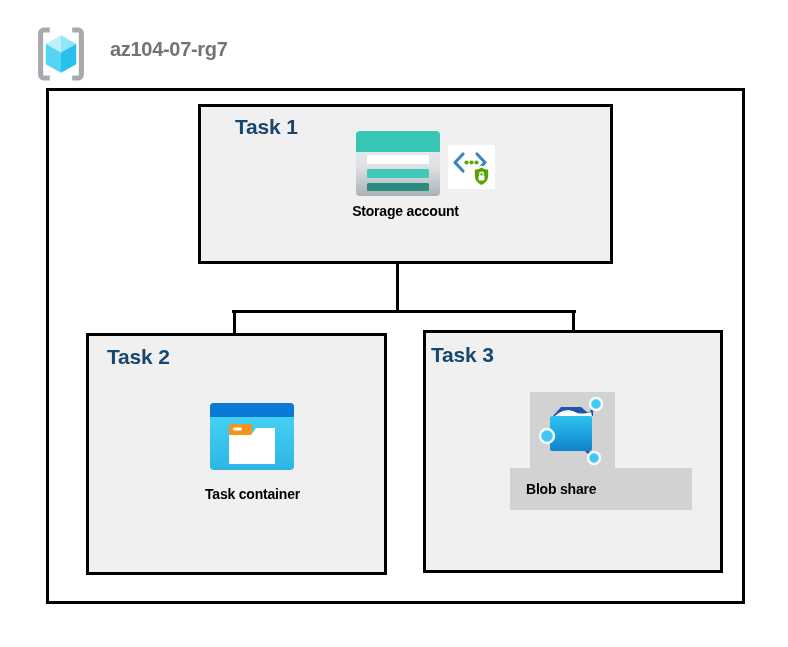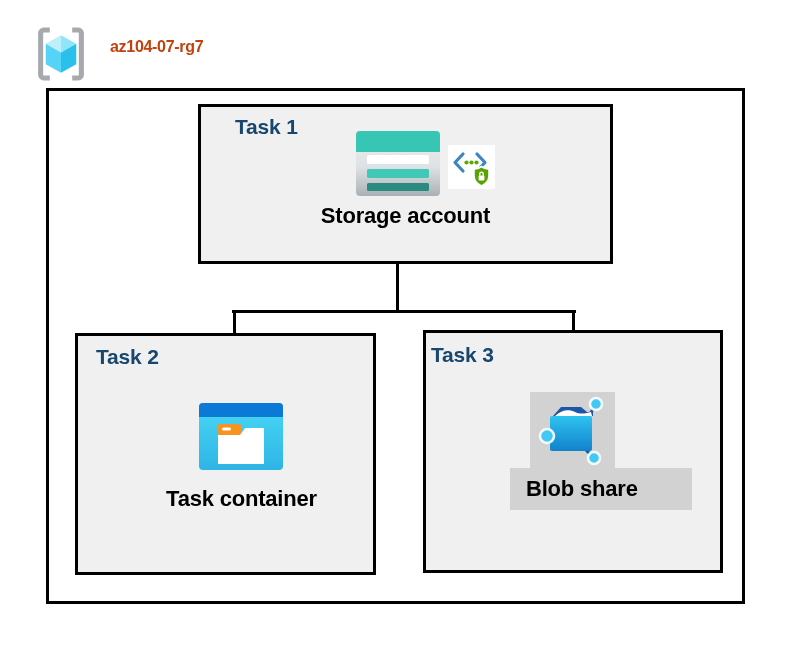--- a/index.html
+++ b/index.html
@@ -3,29 +3,29 @@
 <meta charset="utf-8">
 <style>
   html,body{margin:0;padding:0;background:#ffffff;}
   .canvas{
     position:relative;width:788px;height:647px;background:#ffffff;
     font-family:"Liberation Sans","DejaVu Sans",sans-serif;overflow:hidden;
   }
   .abs{position:absolute;}
   
   .rg-icon{left:34px;top:26px;width:54px;height:56px;}
-  .rg-title{left:110px;top:38px;font-size:16px;font-weight:bold;color:#c2410c;letter-spacing:-0.3px;}
+  .rg-title{left:110px;top:38px;font-size:20px;font-weight:bold;color:#737373;letter-spacing:-0.3px;}
   
   .outer-box{left:46px;top:88px;width:699px;height:516px;border:3px solid #000;background:#fff;box-sizing:border-box;}
   .task-box{border:3px solid #000;background:#f0f0f0;box-sizing:border-box;}
   .task1-box{left:198px;top:104px;width:415px;height:160px;}
-  .task2-box{left:75px;top:333px;width:301px;height:242px;}
+  .task2-box{left:86px;top:333px;width:301px;height:242px;}
   .task3-box{left:423px;top:330px;width:300px;height:243px;padding-left:36px;}
   .task-label{font-size:21px;font-weight:bold;color:#17466E;letter-spacing:-0.2px;}
-  .resource-label{font-size:22px;font-weight:bold;color:#000;letter-spacing:-0.2px;}
+  .resource-label{font-size:14px;font-weight:bold;color:#000;letter-spacing:-0.2px;}
   
   .connector{background:#000;}
   .c-v1{left:396px;top:234px;width:3px;height:78px;}
   .c-h {left:232px;top:310px;width:344px;height:3px;}
   .c-v2{left:233px;top:310px;width:3px;height:86px;}
   .c-v3{left:572px;top:310px;width:3px;height:83px;}
   
   .t1-label{left:34px;top:8px;text-align:center;}
   .t1-storage-icon{left:155px;top:24px;width:84px;height:65px;}
   .t1-sas-icon{left:247px;top:38px;width:47px;height:44px;background:#fff;}

